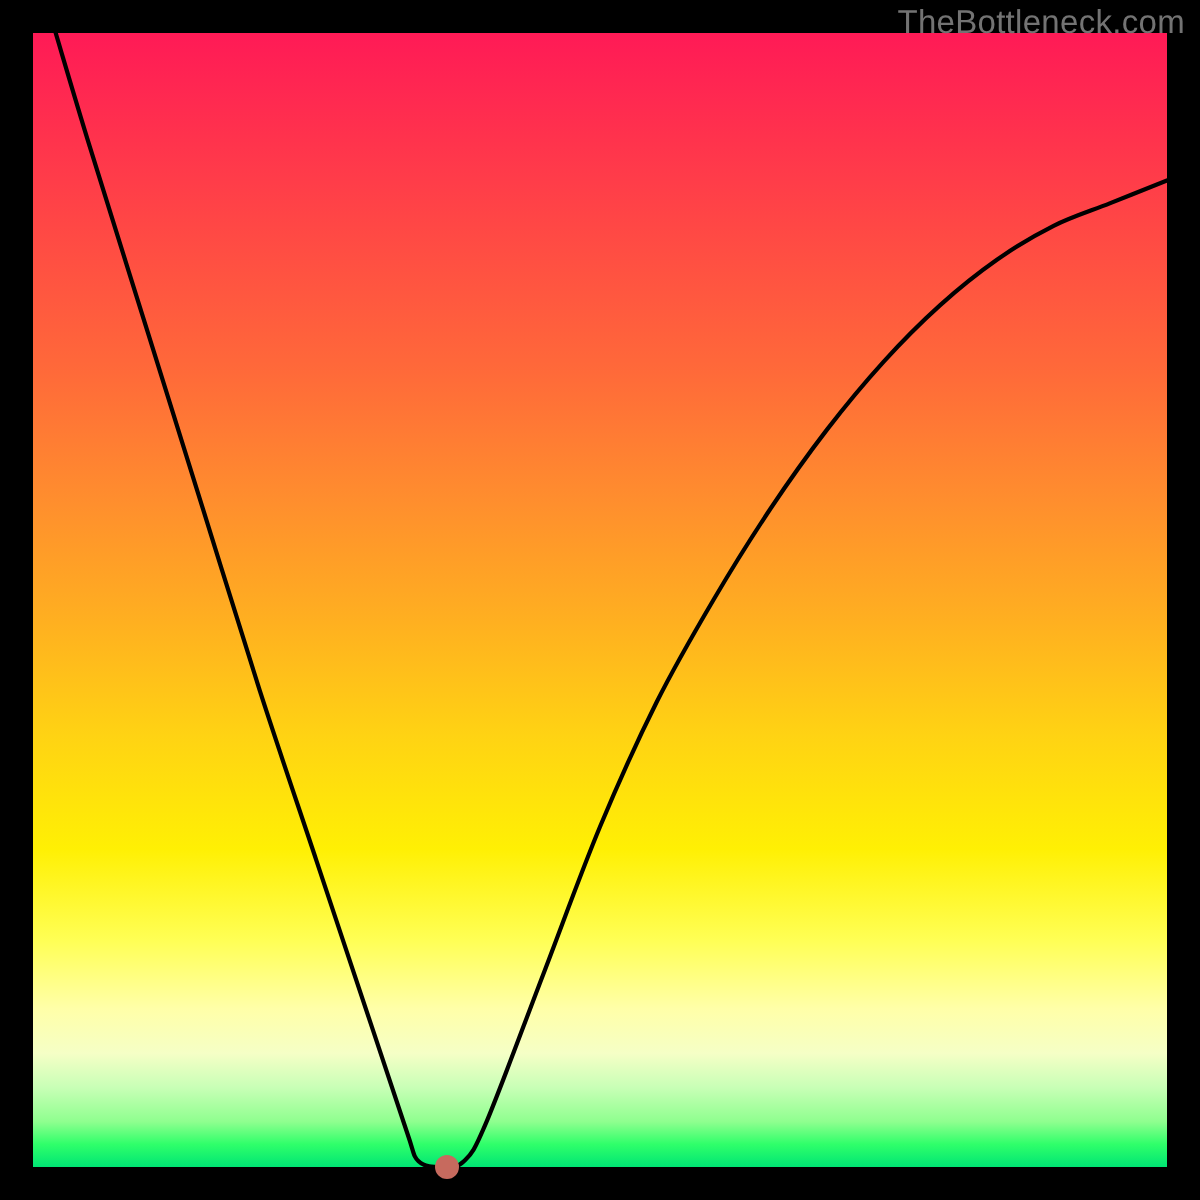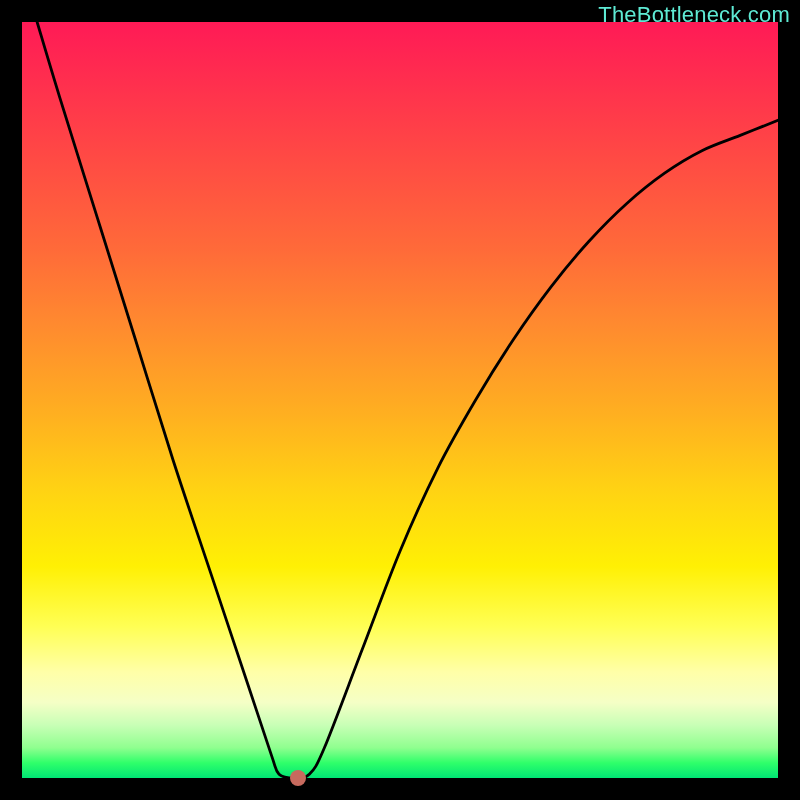--- a/index.html
+++ b/index.html
@@ -40,21 +40,21 @@
       #f5ffc6 90%,
       #c8ffb6 93%,
       #8fff8f 96%,
       #2fff6a 98%,
       #00e574 100%);
   }
   .watermark {
     position: absolute;
     top: 2px;
     right: 10px;
-    color: #5eead4;
+    color: #737373;
     font-size: 22px;
     letter-spacing: 0.2px;
     font-weight: 500;
   }
   svg.curve {
     position: absolute;
     left: 22px;
     top: 22px;
     width: 756px;
     height: 756px;

